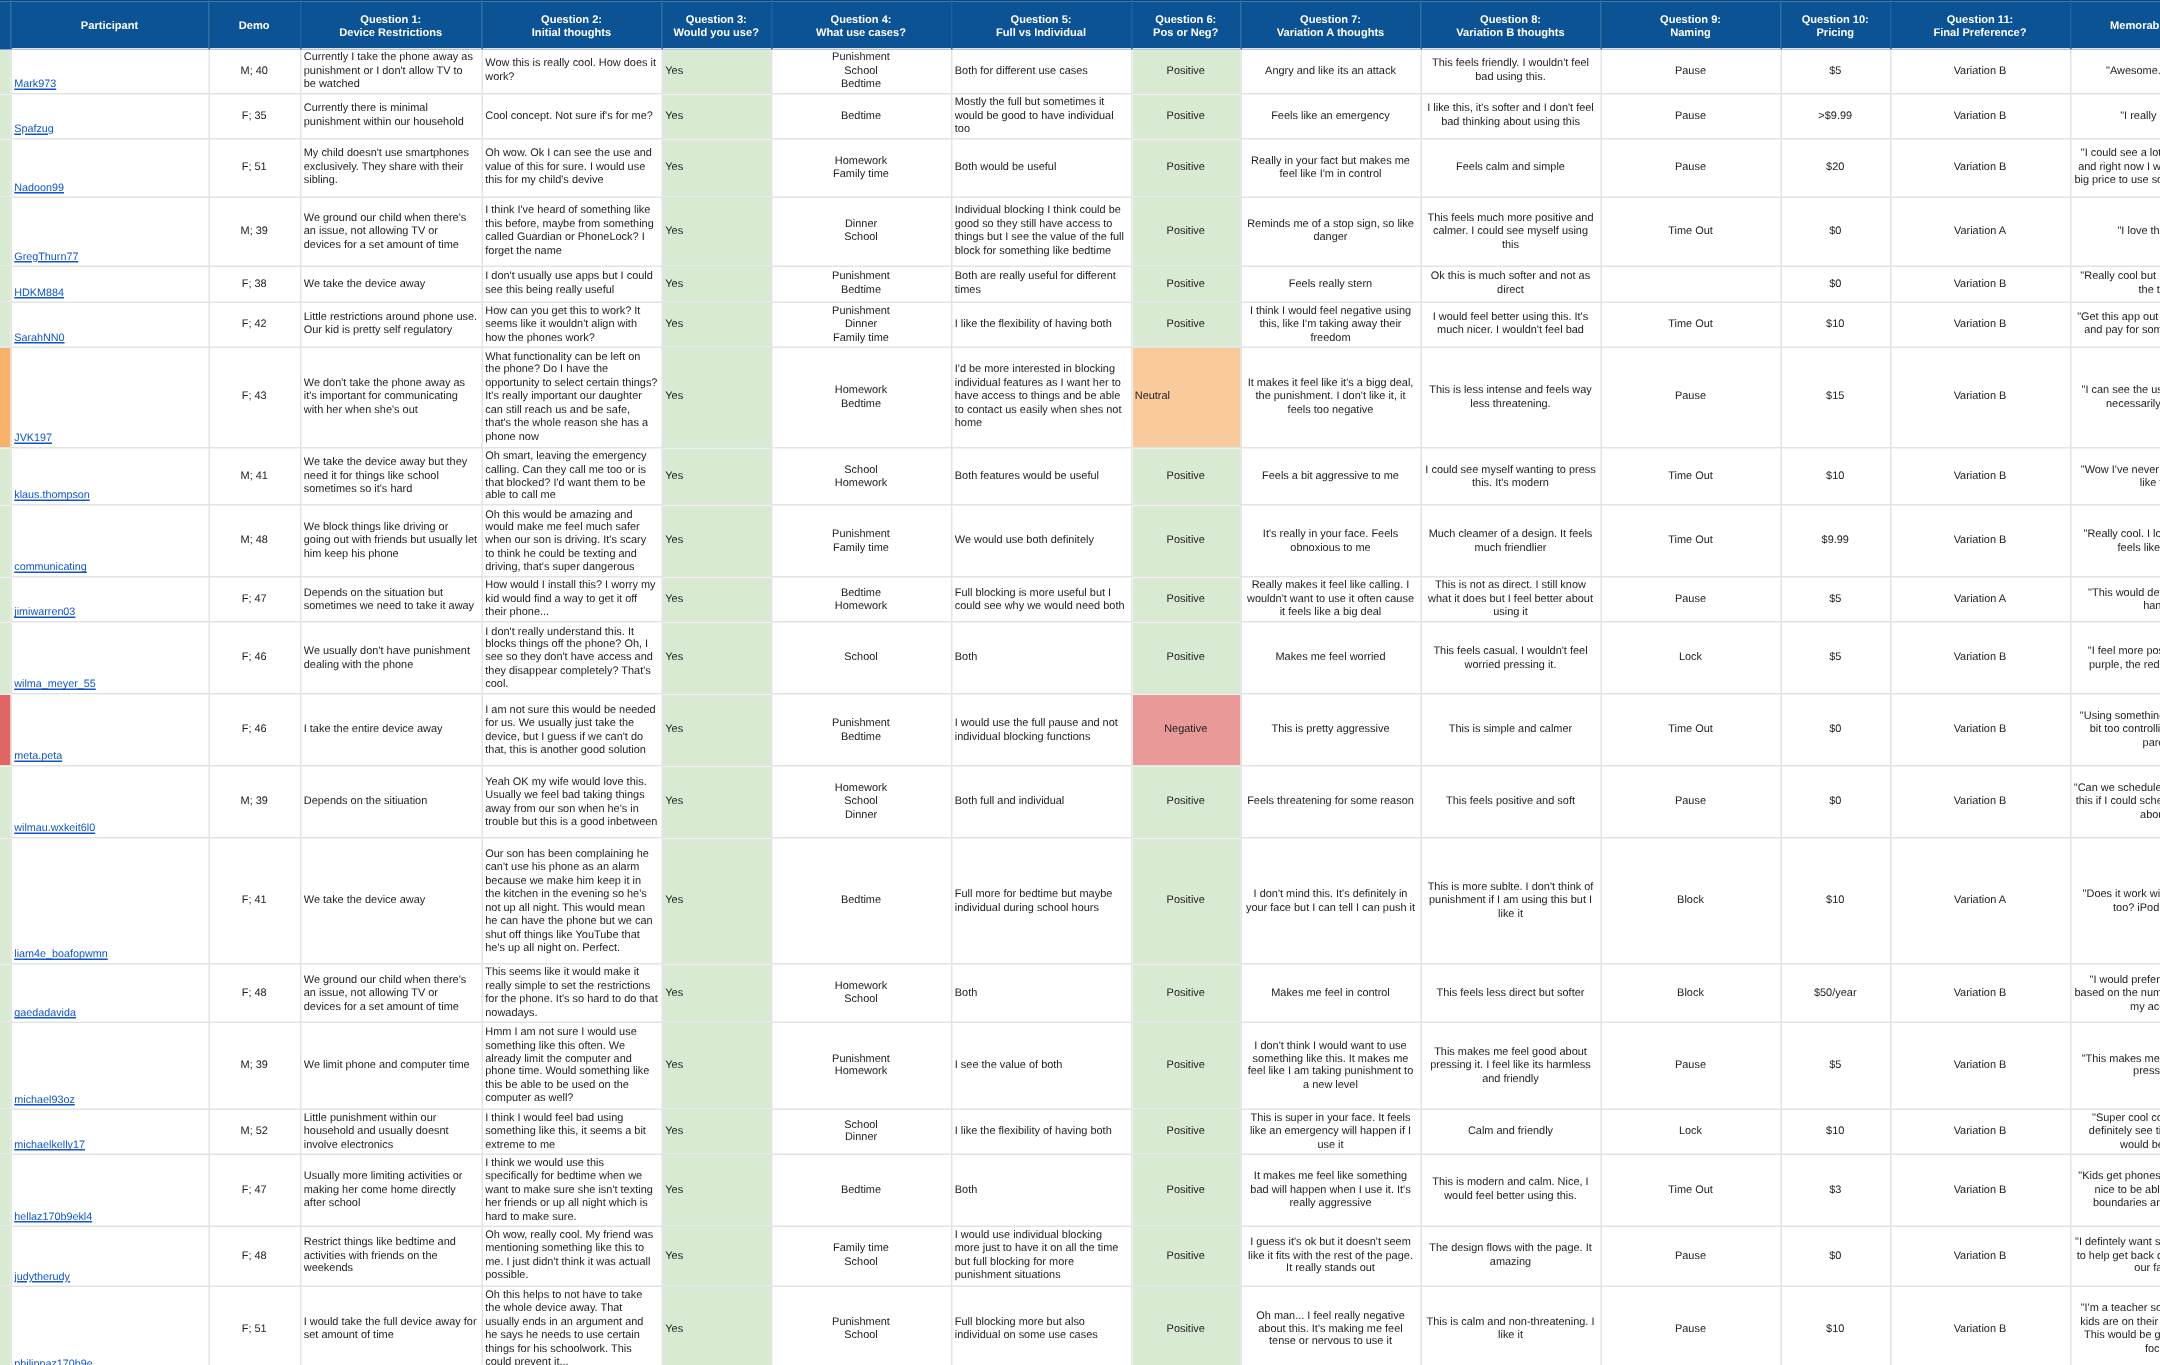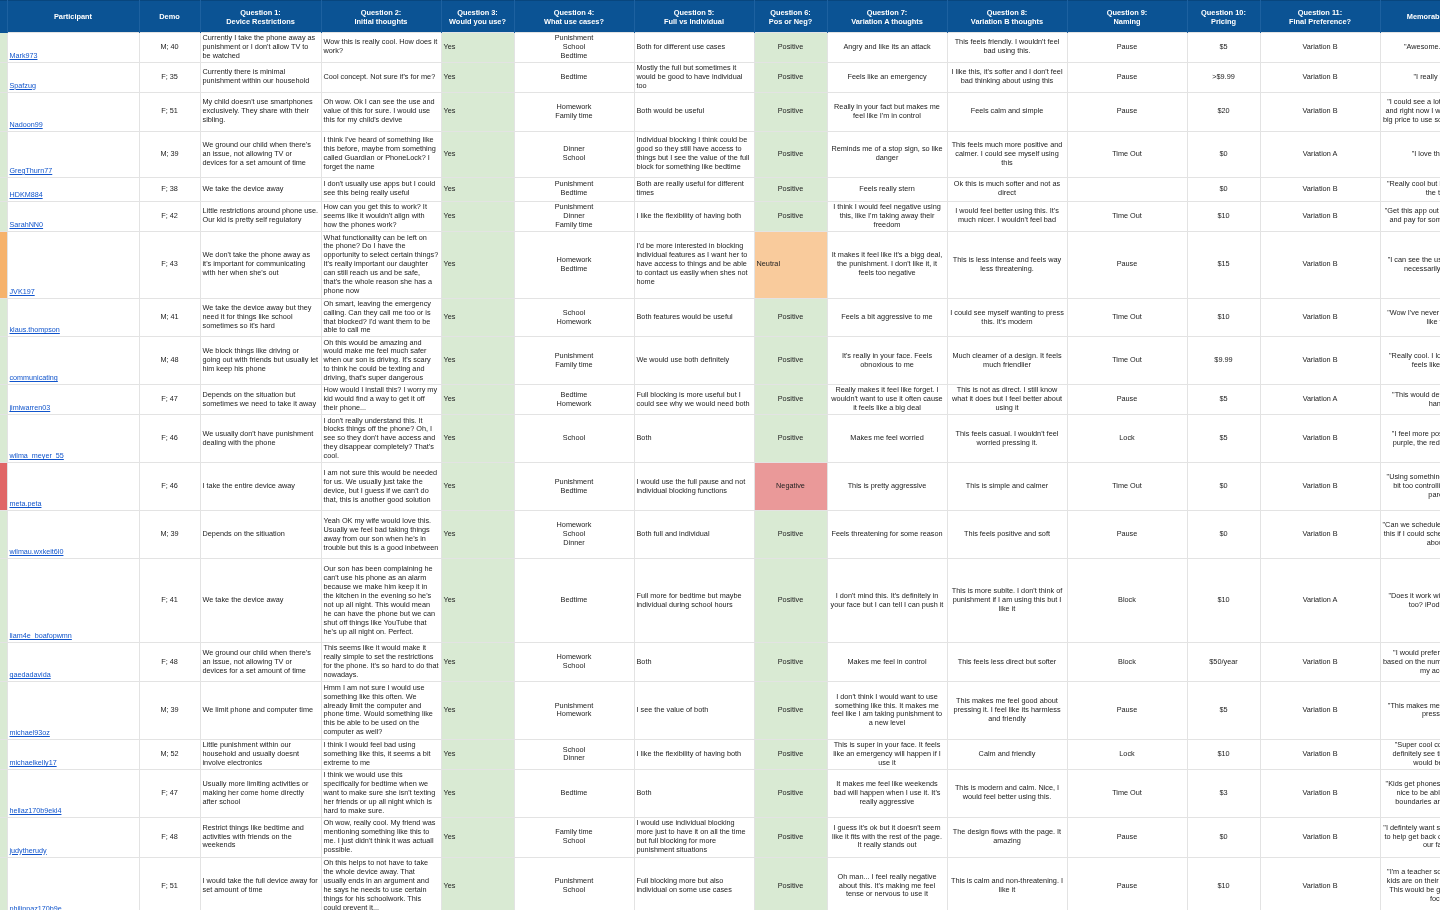--- a/index.html
+++ b/index.html
@@ -238,21 +238,21 @@
         <td class="strip" style="background: rgb(217, 234, 211);"></td>
         <td class="participant"><a>jimiwarren03</a></td>
         <td class="c">F; 47</td>
         <td class="l">Depends on the situation but sometimes we need to take it away</td>
         <td class="l">How would I install this? I worry my kid would find a way to get it off their phone...</td>
         <td class="yes">Yes</td>
         <td class="c ml">Bedtime
 Homework</td>
         <td class="l">Full blocking is more useful but I could see why we would need both</td>
         <td class="pos">Positive</td>
-        <td class="c">Really makes it feel like forget. I wouldn't want to use it often cause it feels like a big deal</td>
+        <td class="c">Really makes it feel like calling. I wouldn't want to use it often cause it feels like a big deal</td>
         <td class="c">This is not as direct. I still know what it does but I feel better about using it</td>
         <td class="c">Pause</td>
         <td class="c">$5</td>
         <td class="c">Variation A</td>
         <td class="c">"This would definitely come in handy"</td>
       </tr>
       <tr style="height: 48px;">
         <td class="strip" style="background: rgb(217, 234, 211);"></td>
         <td class="participant"><a>wilma_meyer_55</a></td>
         <td class="c">F; 46</td>
@@ -380,21 +380,21 @@
       <tr style="height: 44px;">
         <td class="strip" style="background: rgb(217, 234, 211);"></td>
         <td class="participant"><a>hellaz170b9ekl4</a></td>
         <td class="c">F; 47</td>
         <td class="l">Usually more limiting activities or making her come home directly after school</td>
         <td class="l">I think we would use this specifically for bedtime when we want to make sure she isn't texting her friends or up all night which is hard to make sure.</td>
         <td class="yes">Yes</td>
         <td class="c ml">Bedtime</td>
         <td class="l">Both</td>
         <td class="pos">Positive</td>
-        <td class="c">It makes me feel like weekends bad will happen when I use it. It's really aggressive</td>
+        <td class="c">It makes me feel like something bad will happen when I use it. It's really aggressive</td>
         <td class="c">This is modern and calm. Nice, I would feel better using this.</td>
         <td class="c">Time Out</td>
         <td class="c">$3</td>
         <td class="c">Variation B</td>
         <td class="c">"Kids get phones so early now, its nice to be able to set some boundaries around the use"</td>
       </tr>
       <tr style="height: 40px;">
         <td class="strip" style="background: rgb(217, 234, 211);"></td>
         <td class="participant"><a>judytherudy</a></td>
         <td class="c">F; 48</td>

